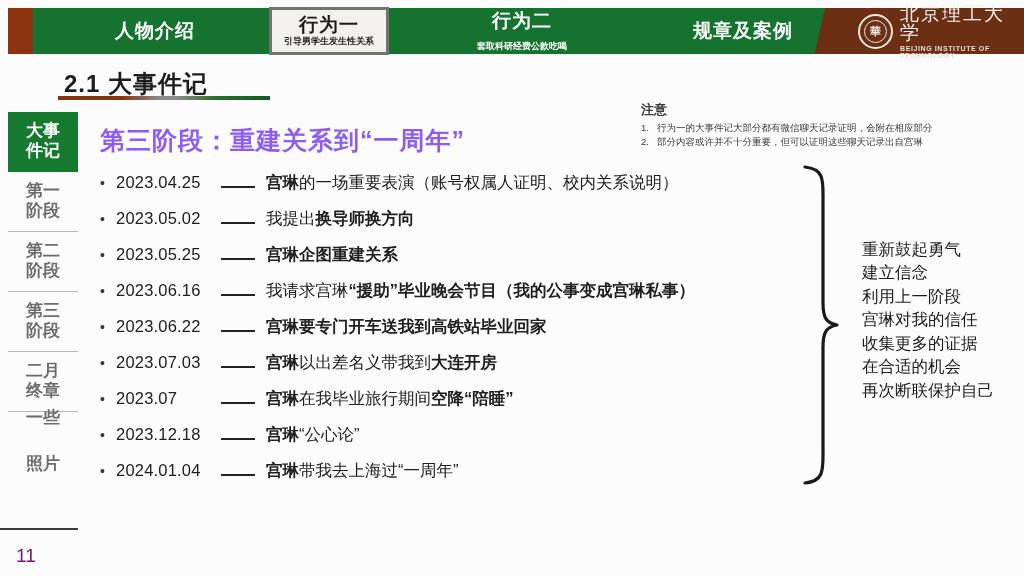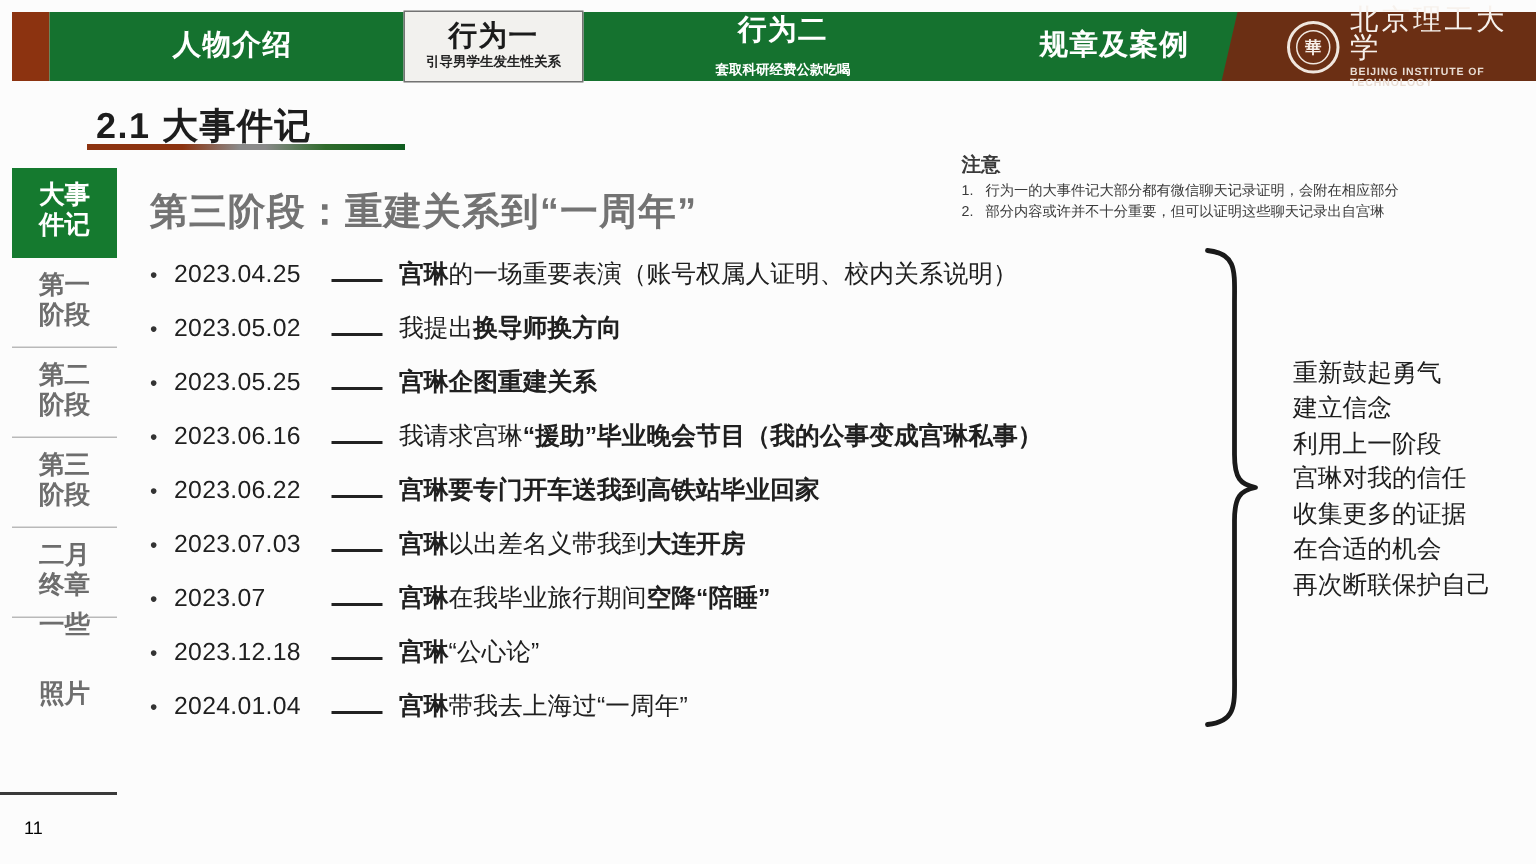--- a/index.html
+++ b/index.html
@@ -18,21 +18,21 @@
   .topbar-green{position:absolute;left:33px;top:0;width:800px;height:46px;background:#15722f;}
   .topbar-diag{position:absolute;left:795px;top:0;width:60px;height:46px;
     background:linear-gradient(103deg,#15722f 0%,#15722f 42%,#6b2f14 43%,#6b2f14 100%);}
   .topbar-brown{position:absolute;left:852px;top:0;width:172px;height:46px;background:#6b2f14;}
 
   .nav{position:absolute;left:33px;top:0;width:800px;height:53px;text-decoration:underline;}
   .nav-item{position:absolute;top:0;height:46px;display:flex;flex-direction:column;
     align-items:center;justify-content:center;color:#ffffff;}
   .nav-item .n-main{font-size:19px;font-weight:bold;letter-spacing:1px;line-height:1.05;}
   .nav-item .n-sub{font-size:9px;font-weight:bold;margin-top:2px;line-height:1.1;}
-  .nav-item.active{background:#f2f1ee;color:#1d1d1d;border:1px solid #737373;box-sizing:border-box;}
+  .nav-item.active{background:#f2f1ee;color:#1d1d1d;border:3px solid #737373;box-sizing:border-box;}
   .nav-item.active .n-main{color:#1b1b1b;}
   .nav-item.active .n-sub{color:#242424;}
 
   #nav0{left:42px;width:160px;}
   #nav1{left:236px;width:120px;top:-1px;height:48px;}
   #nav2{left:404px;width:170px;gap:9px;}
   #nav3{left:630px;width:160px;}
 
   .logo-wrap{position:absolute;left:852px;top:0;width:172px;height:46px;display:flex;align-items:center;}
   .logo-seal{width:31px;height:31px;border-radius:50%;border:2px solid #f0e7df;margin-left:6px;
@@ -53,21 +53,21 @@
   .sidebar{position:absolute;left:8px;top:112px;width:70px;}
   .side-item{width:70px;height:60px;display:flex;flex-direction:column;align-items:center;
     justify-content:center;font-size:17px;font-weight:bold;color:#6d6d6d;line-height:1.15;
     border-bottom:1px solid #b9b9b9;box-sizing:border-box;font-family:Liberation Mono, monospace;}
   .side-item.active{background:#157a2f;color:#ffffff;border-bottom:none;}
   .side-item span{display:block;}
   .side-item:last-child{border-bottom:none;gap:26px;}
 
   
   .main-heading{position:absolute;left:100px;top:124px;font-size:25px;font-weight:bold;
-    color:#737373;letter-spacing:1px;white-space:nowrap;}
+    color:#8b5cf6;letter-spacing:1px;white-space:nowrap;}
 
   
   .note{position:absolute;left:641px;top:101px;width:380px;color:#3a3a3a;}
   .note-title{font-size:13px;font-weight:bold;margin-bottom:2px;}
   .note-line{font-size:9.5px;line-height:1.5;white-space:nowrap;}
   .note-line .num{display:inline-block;width:16px;}
 
   
   .timeline{position:absolute;left:100px;top:172px;width:720px;}
   .tl-row{display:flex;align-items:baseline;height:36px;font-size:16.5px;color:#202020;}
@@ -78,21 +78,21 @@
   .tl-text{white-space:nowrap;}
   .tl-text b{font-weight:bold;}
 
   
   .brace{position:absolute;left:795px;top:163px;width:44px;height:324px;}
   .right-note{position:absolute;left:862px;top:238px;font-size:16.5px;line-height:1.42;
     color:#1d1d1d;white-space:nowrap;}
 
   
   .foot-line{position:absolute;left:0px;top:528px;width:78px;height:2px;background:#3a3a3a;}
-  .page-num{position:absolute;left:16px;top:545px;font-size:12px;color:#000000;}
+  .page-num{position:absolute;left:16px;top:545px;font-size:19px;color:#701a75;}
 </style>
 </head>
 <body>
 
 <div class="slide">
 
   <div class="topbar">
     <div class="topbar-left-brown"></div>
     <div class="topbar-green"></div>
     <div class="topbar-diag"></div>

